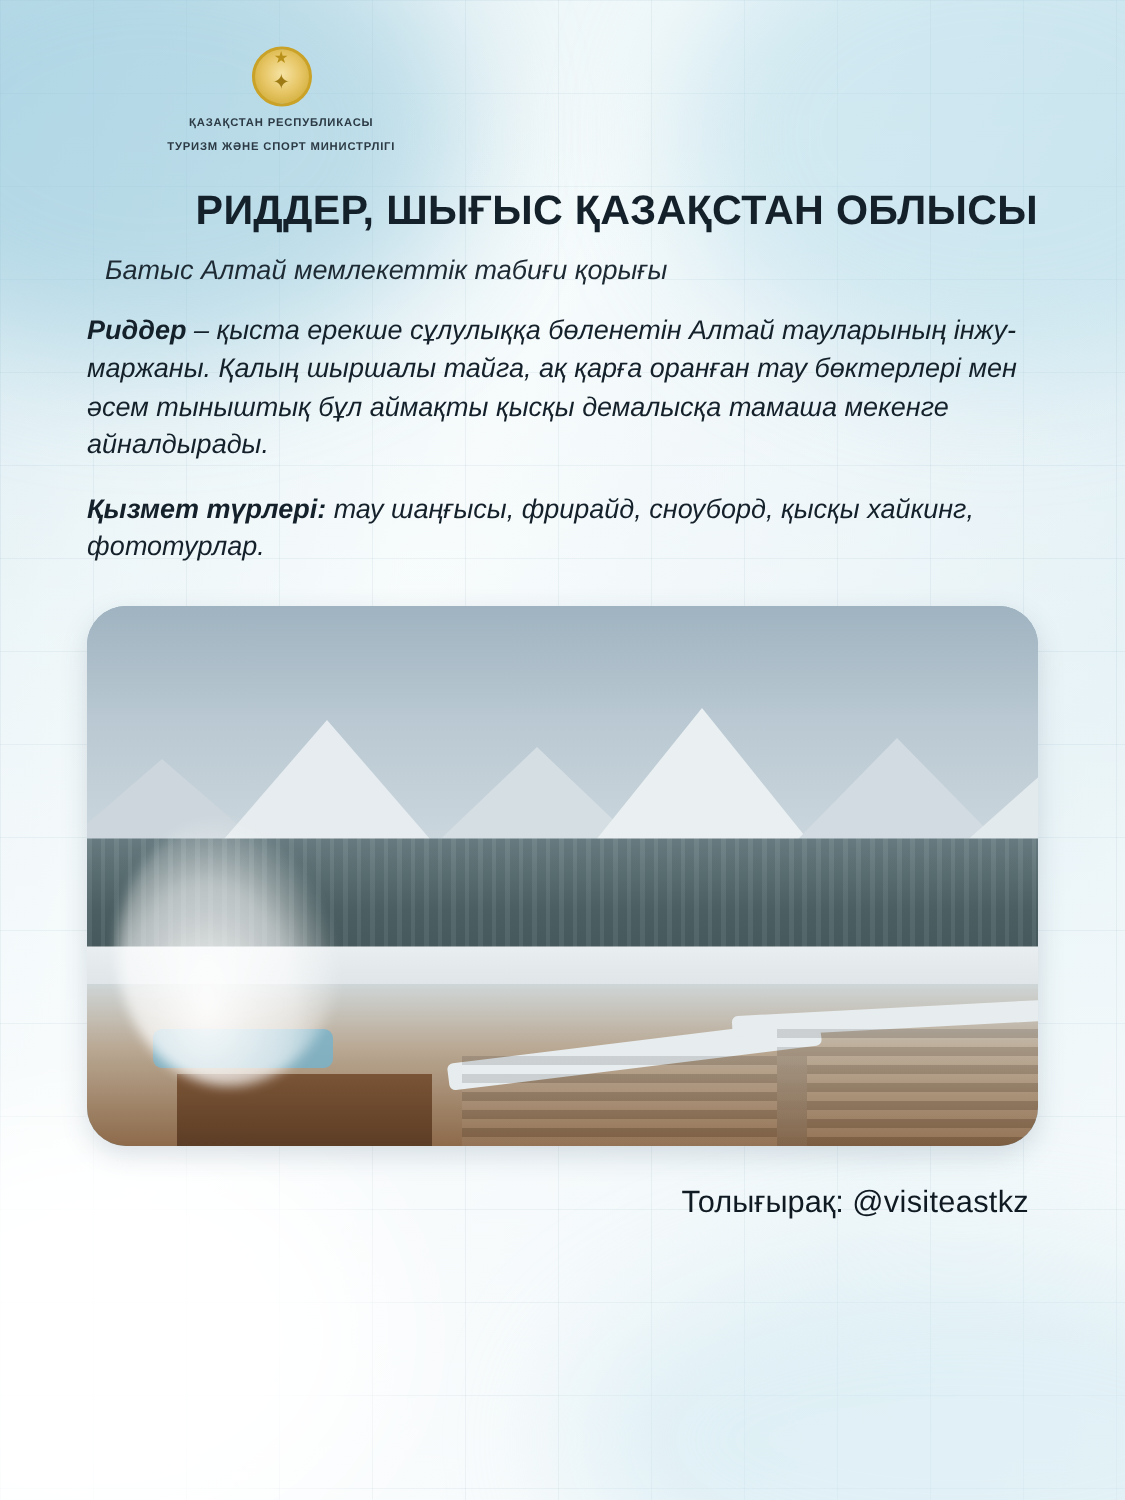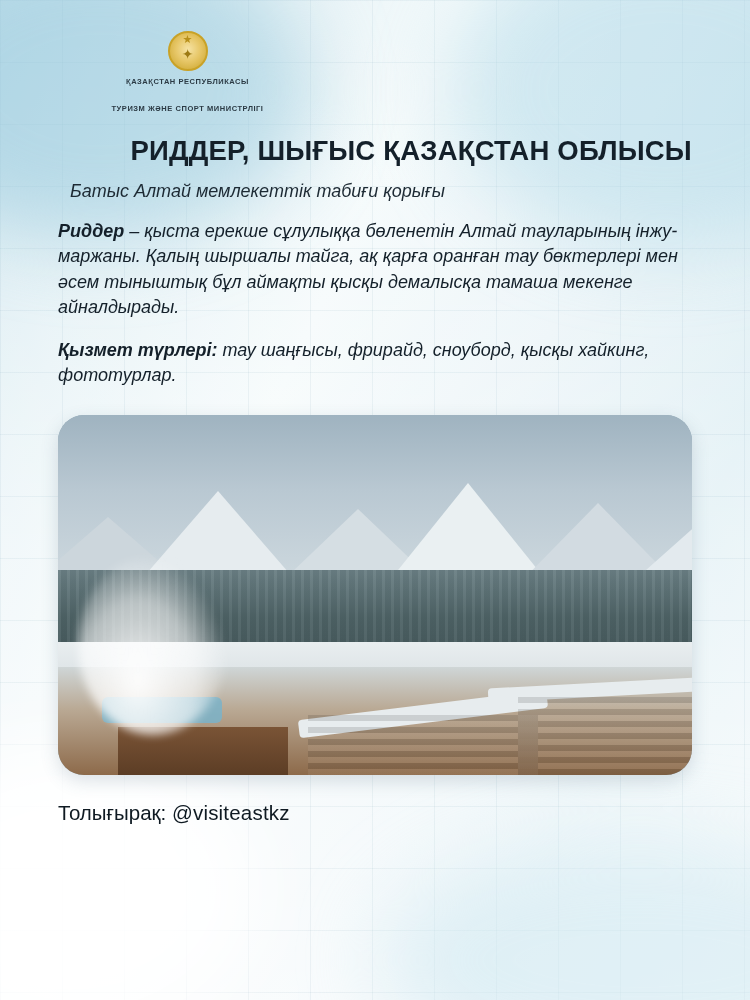--- a/index.html
+++ b/index.html
@@ -89,21 +89,21 @@
     line-height: 14px;
   }
   .brand-line1, .brand-line2 {
     font-size: 7.5px;
     letter-spacing: 0.55px;
     color: #2b3a44;
     font-weight: bold;
     text-align: right;
     margin-top: 3px;
   }
-  .brand-line2 { margin-top: 18px; }
+  .brand-line2 { margin-top: 7px; }
 
   h1.title {
     margin: 22px 0 0 0;
     font-size: 27.5px;
     line-height: 1.15;
     letter-spacing: 0.2px;
     color: #14202a;
     font-weight: bold;
     text-align: right;
   }
@@ -207,21 +207,21 @@
     position: absolute;
     left: 44px; bottom: 52px;
     width: 120px; height: 26px;
     background: #7ab3c9;
     border-radius: 6px;
     opacity: 0.85;
   }
 
   .footer {
     margin-top: 26px;
-    text-align: left;
+    text-align: right;
     font-size: 20.5px;
     color: #0f1a22;
     padding-right: 6px;
   }
   .footer .handle { letter-spacing: 0.2px; }
 </style>
 </head>
 <body>
 
 <div class="poster">

